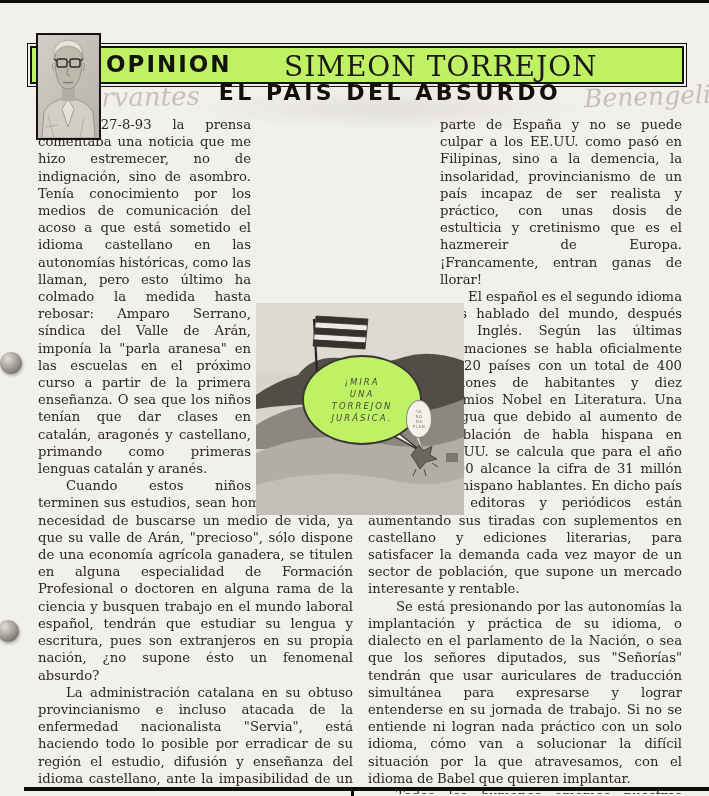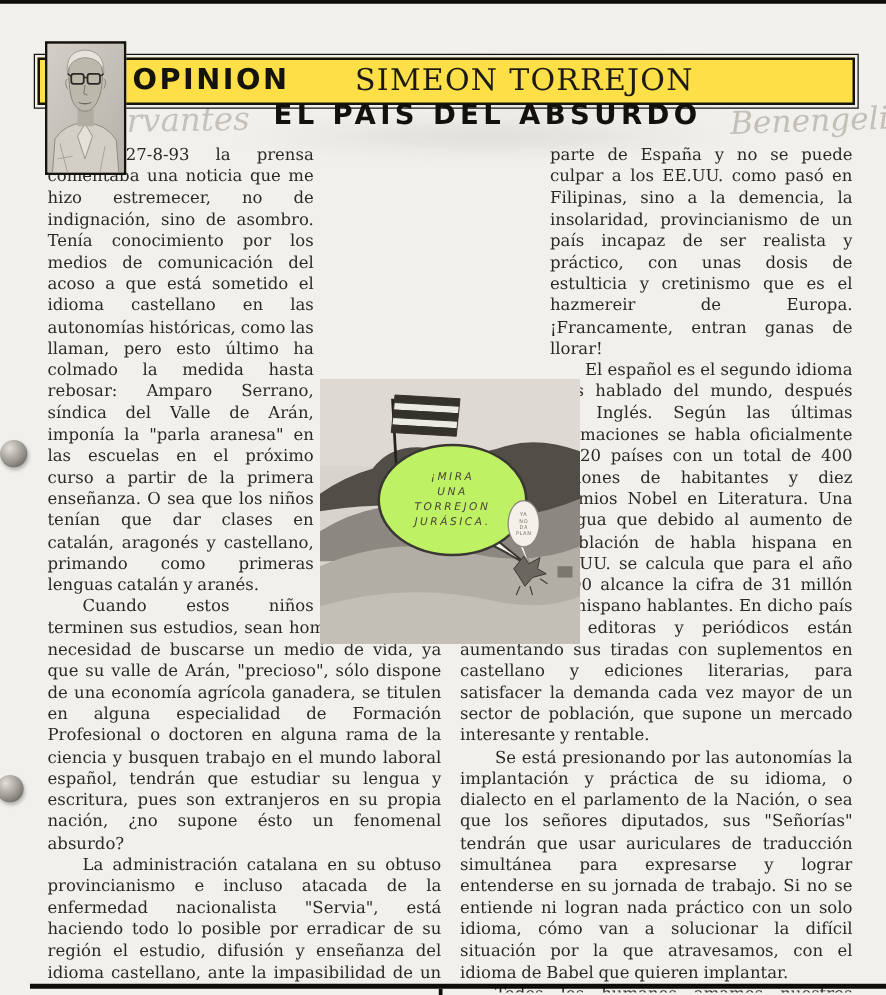--- a/index.html
+++ b/index.html
@@ -17,26 +17,26 @@
     background:radial-gradient(ellipse,rgba(140,135,126,.30),rgba(140,135,126,0) 70%);}
   .bleed2{left:180px;top:92px;width:420px;height:34px;
     background:radial-gradient(ellipse,rgba(150,145,136,.22),rgba(150,145,136,0) 70%);}
   .wm{position:absolute;font-style:italic;font-family:"DejaVu Serif",serif;
     color:rgba(138,132,120,.42);pointer-events:none;white-space:nowrap;}
   .wm-left{left:66px;top:82px;font-size:26px;transform:rotate(-1deg);}
   .wm-right{left:584px;top:82px;font-size:25px;transform:rotate(-2deg);color:rgba(150,144,132,.5);}
 
   
   .band{position:absolute;left:30px;top:46px;width:650px;height:34px;
-    background:#fde047;border:2px solid #15130e;outline:1px solid #15130e;outline-offset:2px;}
+    background:#bef264;border:2px solid #15130e;outline:1px solid #15130e;outline-offset:2px;}
   .section{position:absolute;left:74px;top:3px;
     font-family:"DejaVu Sans","Liberation Sans",sans-serif;font-weight:800;
     font-size:23px;letter-spacing:2px;color:#15130e;}
   .author{position:absolute;left:252px;top:2px;
-    font-family:"DejaVu Serif",serif;font-size:24px;letter-spacing:1px;color:#1d1a15;}
+    font-family:"DejaVu Serif",serif;font-size:28px;letter-spacing:1px;color:#1d1a15;}
 
   .photo{position:absolute;left:36px;top:33px;width:61px;height:103px;
     border:2px solid #15130e;background:#c6c2bb;z-index:5;}
   .photo svg{display:block;}
 
   .headline{position:absolute;left:155px;top:80px;width:470px;text-align:center;
     font-family:"DejaVu Sans","Liberation Sans",sans-serif;font-weight:800;
     font-size:22px;letter-spacing:3.5px;color:#14110c;}
 
   

